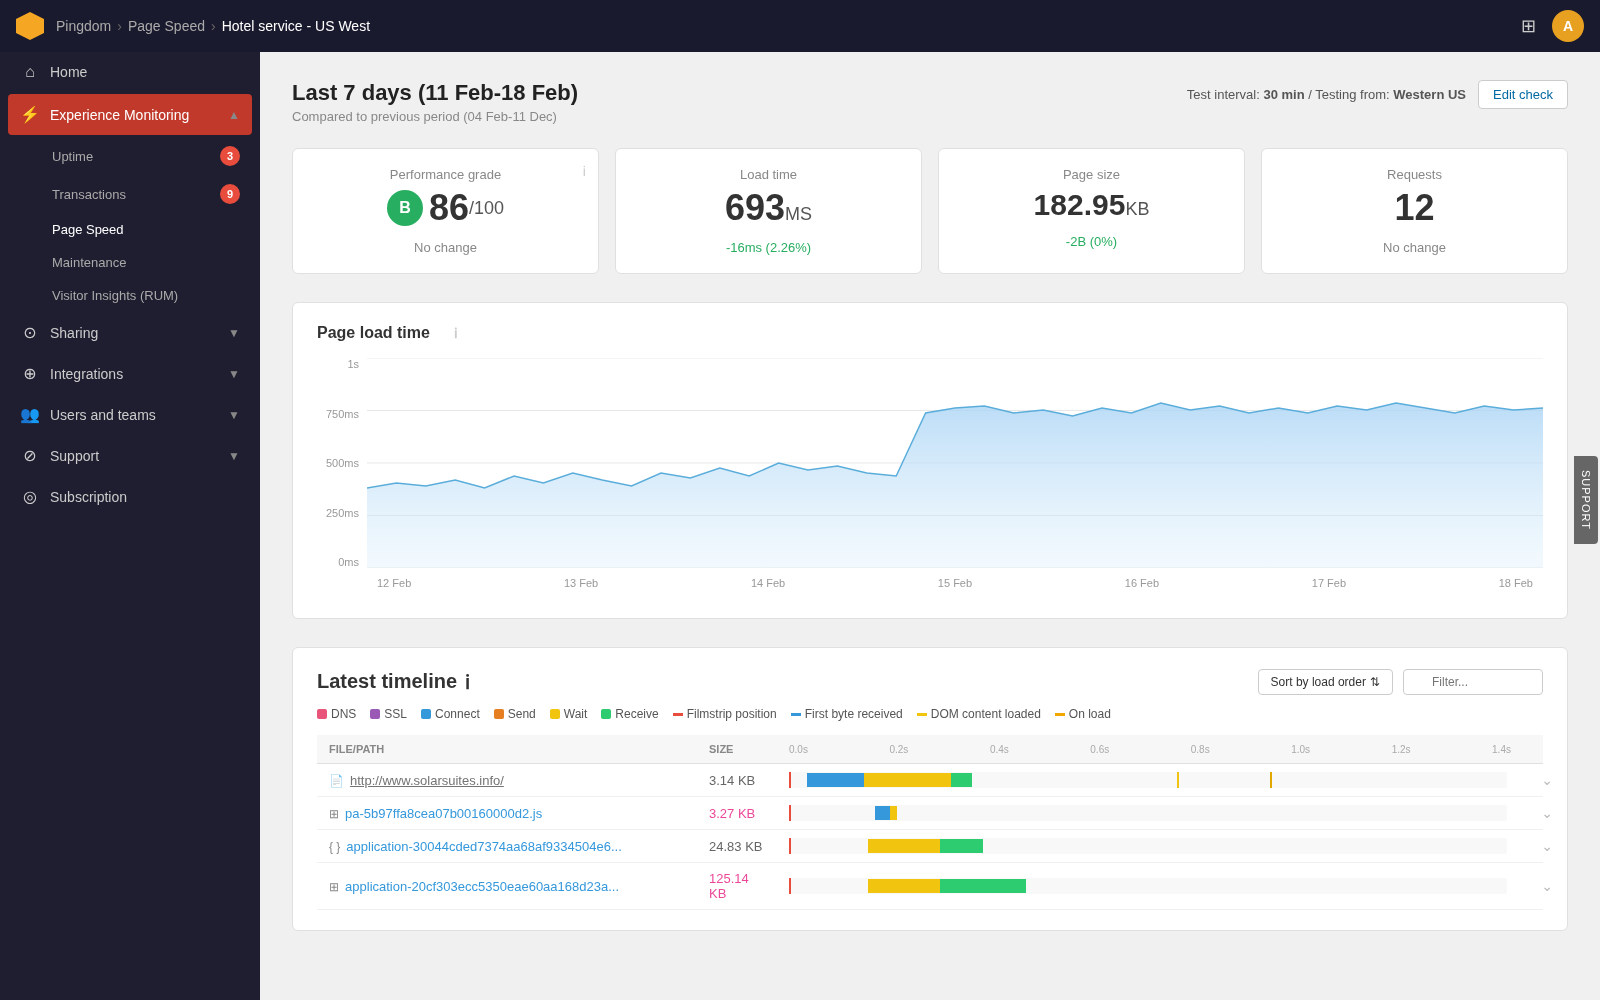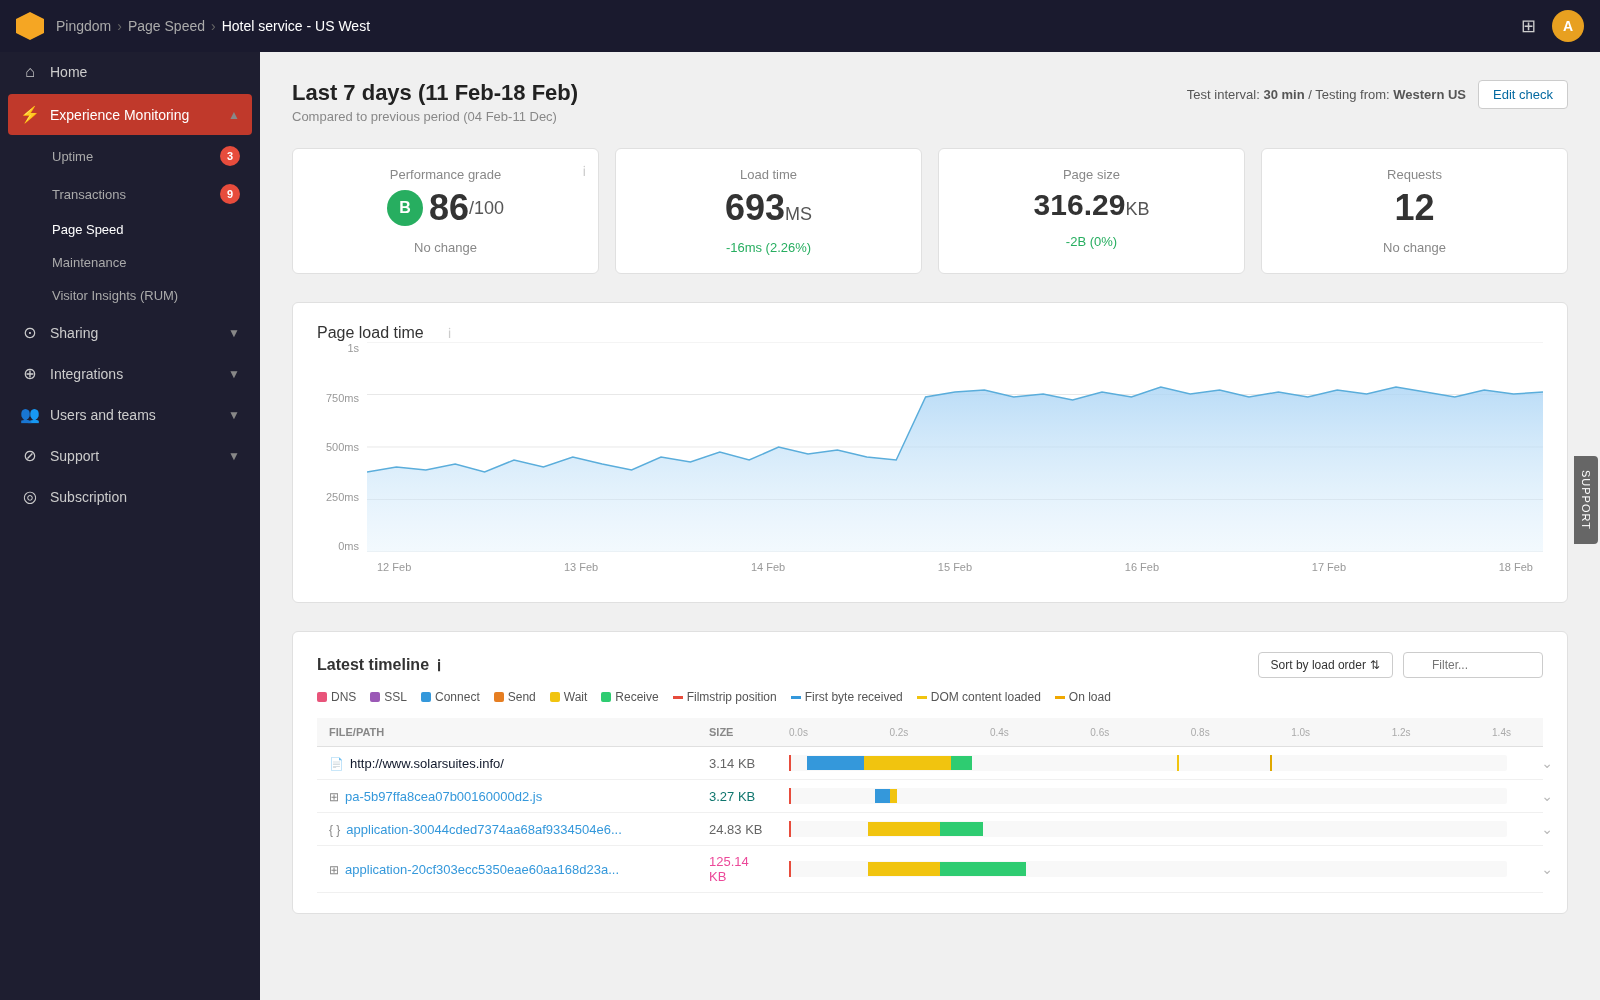--- a/index.html
+++ b/index.html
@@ -155,22 +155,23 @@
     
     .chart-section {
       background: #fff;
       border: 1px solid #e0e0e0;
       border-radius: 6px;
       padding: 20px 24px;
       margin-bottom: 28px;
     }
     .chart-title {
       font-size: 16px;
-      font-weight: 400;
+      font-weight: 700;
       color: #333;
+      margin-bottom: 16px;
       display: flex;
       align-items: center;
       gap: 24px;
     }
     .chart-title .info-icon { color: #ccc; font-size: 14px; cursor: pointer; }
     .chart-area { position: relative; height: 240px; }
     .chart-y-labels {
       position: absolute;
       left: 0; top: 0; bottom: 30px;
       width: 50px;
@@ -211,21 +212,21 @@
       border-radius: 6px;
       padding: 20px 24px;
     }
     .timeline-header {
       display: flex;
       align-items: center;
       justify-content: space-between;
       margin-bottom: 12px;
     }
     .timeline-title {
-      font-size: 16px;
+      font-size: 20px;
       font-weight: 600;
       color: #333;
       display: flex;
       align-items: center;
       gap: 8px;
     }
     .timeline-controls {
       display: flex;
       align-items: center;
       gap: 10px;
@@ -435,21 +436,21 @@
           <div class="card-title">Load time</div>
           <div>
             <span class="card-value">693</span><span class="card-unit">MS</span>
           </div>
           <div class="card-change positive">-16ms (2.26%)</div>
         </div>
 
         <div class="metric-card">
           <div class="card-title">Page size</div>
           <div>
-            <span class="card-value" style="font-size:30px;">316.29</span><span class="card-unit">KB</span>
+            <span class="card-value" style="font-size:30px;">182.95</span><span class="card-unit">KB</span>
           </div>
           <div class="card-change positive">-2B (0%)</div>
         </div>
 
         <div class="metric-card">
           <div class="card-title">Requests</div>
           <div>
             <span class="card-value">12</span>
           </div>
           <div class="card-change neutral">No change</div>
@@ -580,39 +581,39 @@
                   <span>0.8s</span>
                   <span>1.0s</span>
                   <span>1.2s</span>
                   <span>1.4s</span>
                 </div>
               </th>
             </tr>
           </thead>
           <tbody id="timeline-rows">
               <tr>
-                <td><span class="file-icon" style="font-size: 12px;">📄</span><span style="color: #0f172a; cursor: pointer;">http://www.solarsuites.info/</span></td>
+                <td><span class="file-icon" style="font-size: 12px;">📄</span><span style="color: #737373; cursor: pointer; text-decoration: underline;">http://www.solarsuites.info/</span></td>
                 <td style="color: rgb(102, 102, 102);">3.14 KB</td>
                 <td class="bar-cell">
                   <div style="position: relative;">
                     <div style="position: relative; height: 16px; background: rgb(248, 248, 248); border-radius: 2px; margin-right: 24px;">
                       <div style="position: absolute; left: 0%; top: 0px; width: 2px; height: 100%; background: rgb(231, 76, 60);"></div>
                       <div style="position: absolute; left: 54%; top: 0px; width: 2px; height: 100%; background: rgb(241, 196, 15);"></div>
                       <div style="position: absolute; left: 67%; top: 0px; width: 2px; height: 100%; background: rgb(224, 168, 0);"></div>
                       <div class="bar-segment" style="left: 2.5%; width: 8%; background: rgb(52, 152, 219); height: 14px; top: 1px;"></div>
                       <div class="bar-segment" style="left: 10.5%; width: 12%; background: rgb(241, 196, 15); height: 14px; top: 1px;"></div>
                       <div class="bar-segment" style="left: 22.5%; width: 3%; background: rgb(46, 204, 113); height: 14px; top: 1px;"></div>
                     </div>
                     <span class="expand-icon" style="position: absolute; right: -22px; top: 0px;">⌄</span>
                   </div>
                 </td>
               </tr>
               <tr>
                 <td><span class="file-icon" style="font-size: 12px;">⊞</span><span style="color: rgb(52, 152, 219); cursor: pointer;">pa-5b97ffa8cea07b00160000d2.js</span></td>
-                <td style="color: #0f766e;">3.27 KB</td>
+                <td style="color: #ec4899;">3.27 KB</td>
                 <td class="bar-cell">
                   <div style="position: relative;">
                     <div style="position: relative; height: 16px; background: rgb(248, 248, 248); border-radius: 2px; margin-right: 24px;">
                       <div style="position: absolute; left: 0%; top: 0px; width: 2px; height: 100%; background: rgb(231, 76, 60);"></div>
                       <div class="bar-segment" style="left: 12%; width: 2%; background: rgb(52, 152, 219); height: 14px; top: 1px;"></div>
                       <div class="bar-segment" style="left: 14%; width: 1%; background: rgb(241, 196, 15); height: 14px; top: 1px;"></div>
                     </div>
                     <span class="expand-icon" style="position: absolute; right: -22px; top: 0px;">⌄</span>
                   </div>
                 </td>

